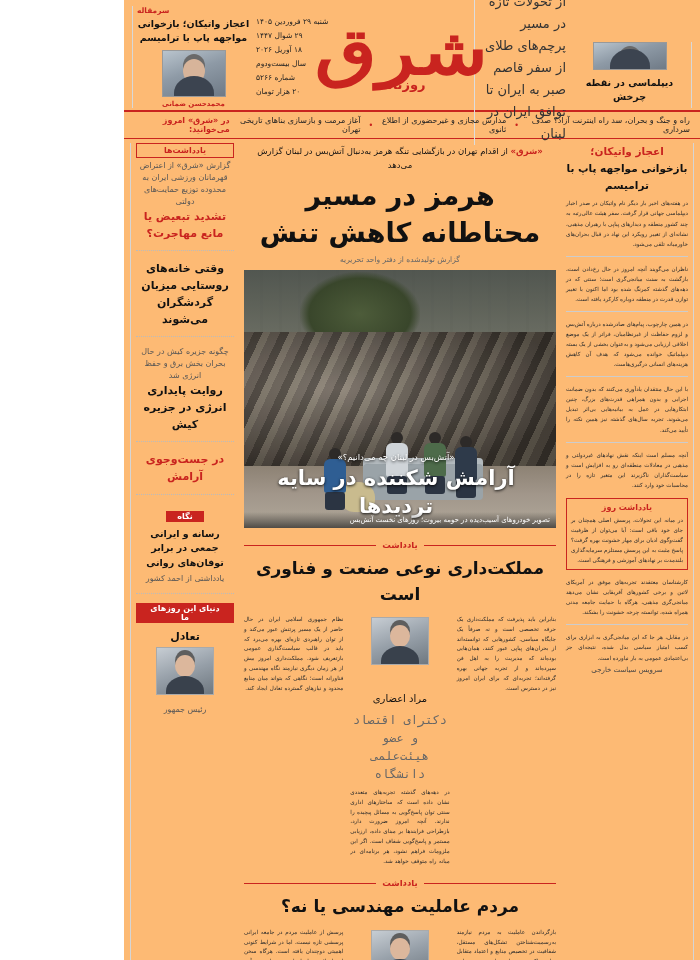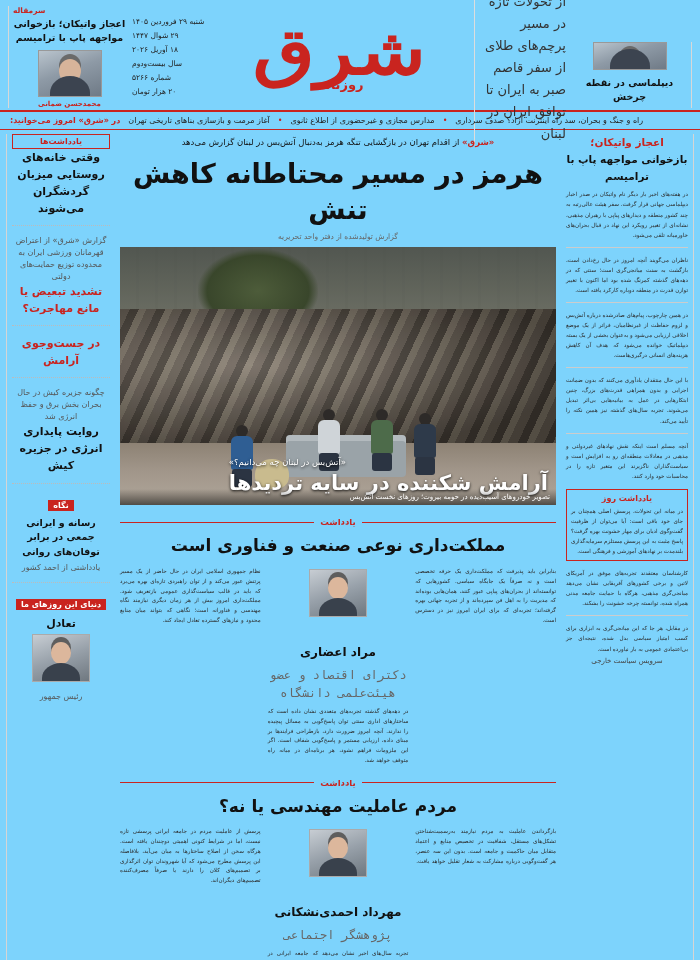--- a/index.html
+++ b/index.html
@@ -7,21 +7,21 @@
     margin: 0; padding: 0;
     background: #ffffff;
   }
   body {
     width: 700px; height: 960px;
     font-family: "DejaVu Sans", "Liberation Sans", sans-serif;
     color: #111;
     overflow: hidden;
     position: relative;
   }
-  .page { width: 700px; height: 960px; position: relative; background:#7dd3fc; }
+  .page { width: 576px; height: 960px; position: relative; background:#fdba74; }
 
   
   .masthead {
     display: flex; flex-direction: row-reverse;
     align-items: stretch;
     height: 112px;
     padding: 6px 8px 2px 8px;
     border-bottom: 2px solid #c9241f;
   }
   .mh-col { display: flex; flex-direction: column; }
@@ -123,21 +123,21 @@
   .side-item { margin-bottom: 9px; padding-bottom: 8px; border-bottom: 1px dotted #bbb; }
   .side-item:last-child { border-bottom: none; }
   .si-title {
     font-size: 11px; font-weight: bold; line-height: 1.55;
     text-align: center; color: #111;
   }
   .si-title.red { color: #c9241f; }
   .si-sub { font-size: 8px; color: #555; text-align:center; margin-top:2px; line-height:1.5;}
   .side-label {
     font-size: 8px; color:#fff; background:#c9241f; display:inline-block;
-    padding:1px 5px; margin: 0 auto 5px auto; font-weight:bold;
+    padding:1px 11px; margin: 0 auto 5px auto; font-weight:bold;
   }
   .center-row { text-align:center; }
 
   
   .overline {
     font-size: 8.5px; text-align: center; color: #111;
     margin: 2px 0 6px 0; line-height:1.6;
   }
   .overline b { color:#c9241f; }
   .main-head {
@@ -198,21 +198,21 @@
   .fig2 { left:45%; bottom:34px;} .fig2 .body { background:#cfd4d8; }
   .fig3 { left:57%; bottom:34px;} .fig3 .body { background:#4d6b4a; }
   .fig4 { left:67%; bottom:30px;} .fig4 .body { background:#2e3a4a; }
   .sack { position:absolute; bottom:16px; left:31%; width:34px; height:30px;
     background:#c9bb8e; border-radius:50% 50% 40% 40%; }
   .photo-caption {
     position:absolute; left:0; right:0; bottom:0; padding:4px 6px;
     color:#fff; font-size:7px; background:linear-gradient(0deg, rgba(0,0,0,.55), rgba(0,0,0,0));
   }
   .photo-overlay {
-    position:absolute; right:8px; bottom:8px; text-align:left;
+    position:absolute; right:8px; bottom:8px; text-align:center;
     color:#fff; text-shadow:0 1px 3px rgba(0,0,0,.9);
   }
   .po-kicker { font-size:8.5px; margin-bottom:3px; }
   .po-title { font-size:21px; font-weight:bold; line-height:1.3; }
 
   .sec-label {
     display:flex; align-items:center; justify-content:center; gap:6px;
     margin: 12px 0 6px 0;
   }
   .sec-label .bar { flex:1; height:1px; background:#c9241f; }
@@ -238,21 +238,21 @@
   }
   .author-box .ph::before {
     content:""; position:absolute; left:50%; top:7px; transform:translateX(-50%);
     width:20px; height:22px; border-radius:50%; background:#dcb79c;
     box-shadow:0 -5px 0 0 #5e5e5e;
   }
   .author-box .ph::after {
     content:""; position:absolute; left:50%; bottom:-12px; transform:translateX(-50%);
     width:38px; height:30px; border-radius:50% 50% 40% 40%; background:#39414c;
   }
-  .author-name { font-size:12px; font-weight:bold; color:#111;margin-top:28px; }
+  .author-name { font-size:10px; font-weight:normal; color:#111;margin-top:28px; }
   .author-role { font-size:12px; color:#666; margin-top:8px; line-height:1.5;font-family:Liberation Mono, monospace; }
 
   
   .lead-title {
     font-size:10.5px; font-weight:bold; text-align:center; line-height:1.6;
     color:#111; margin-bottom:5px;
   }
   .lead-title .red { color:#c9241f; }
   .lcol { font-size:5.6px; line-height:1.8; text-align:justify; color:#2b2b2b; }
   .divider { height:1px; background:#ccc; margin:7px 0; }
@@ -307,35 +307,35 @@
     <span class="sep">•</span>
     <span>راه و جنگ و بحران، سد راه اینترنت آزاد؟ صدف سرداری</span>
   </div>
 
   <div class="body-grid">
 
     <div class="col col-side-right">
       <div class="kicker-box">یادداشت‌ها</div>
 
       <div class="side-item">
-        <div class="si-title">وقتی خانه‌های روستایی میزبان گردشگران می‌شوند</div>
-      </div>
-
-      <div class="side-item">
         <div class="si-sub">گزارش «شرق» از اعتراض قهرمانان ورزشی ایران به محدوده توزیع حمایت‌های دولتی</div>
         <div class="si-title red">تشدید تبعیض یا مانع مهاجرت؟</div>
       </div>
 
       <div class="side-item">
-        <div class="si-title red">در جست‌وجوی آرامش</div>
+        <div class="si-title">وقتی خانه‌های روستایی میزبان گردشگران می‌شوند</div>
       </div>
 
       <div class="side-item">
         <div class="si-sub">چگونه جزیره کیش در حال بحران بخش برق و حفظ انرژی شد</div>
         <div class="si-title">روایت پایداری انرژی در جزیره کیش</div>
+      </div>
+
+      <div class="side-item">
+        <div class="si-title red">در جست‌وجوی آرامش</div>
       </div>
 
       <div class="side-item center-row">
         <span class="side-label">نگاه</span>
         <div class="si-title" style="font-size:9.5px;">رسانه و ایرانی جمعی در برابر توفان‌های روانی</div>
         <div class="si-sub">یادداشتی از احمد کشور</div>
       </div>
 
       <div class="side-item center-row">
         <span class="side-label">دنیای این روزهای ما</span>

